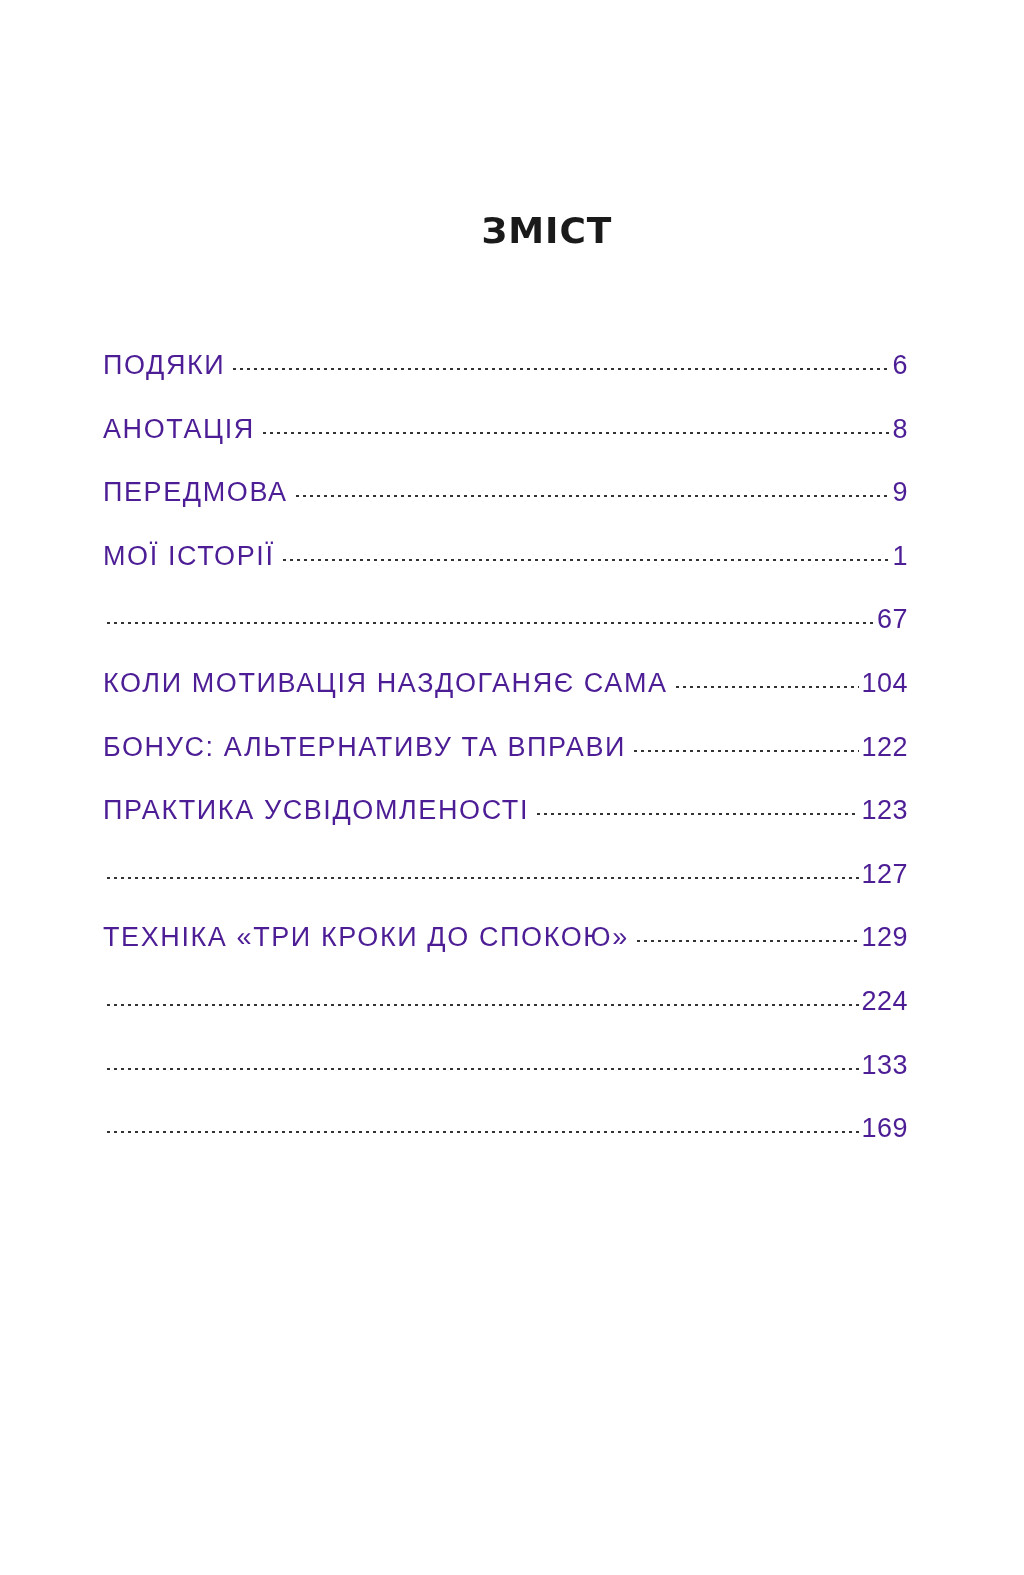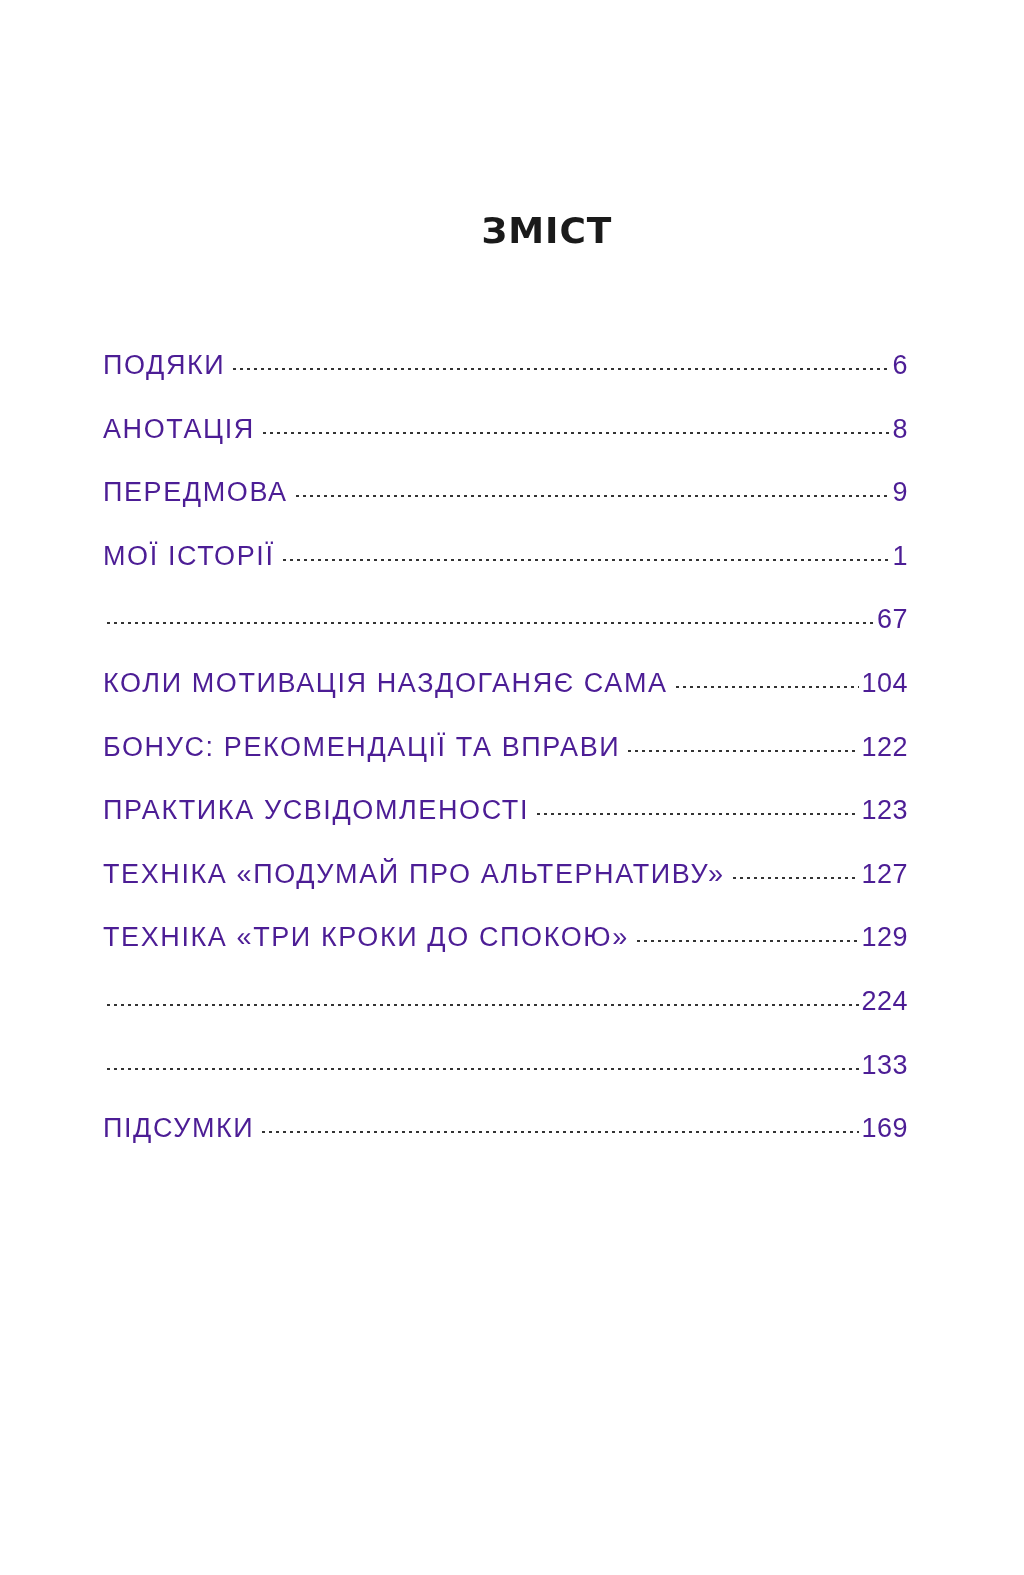--- a/index.html
+++ b/index.html
@@ -109,46 +109,44 @@
     <li class="toc-entry">
       <span class="toc-leader"></span>
       <span class="toc-page">67</span>
     </li>
     <li class="toc-entry">
       <span class="toc-label">КОЛИ МОТИВАЦІЯ НАЗДОГАНЯЄ САМА</span>
       <span class="toc-leader"></span>
       <span class="toc-page">104</span>
     </li>
     <li class="toc-entry">
-      <span class="toc-label">БОНУС: РЕКОМЕНДАЦІЇ ТА ВПРАВИ</span>
+      <span class="toc-label">БОНУС: АЛЬТЕРНАТИВУ ТА ВПРАВИ</span>
       <span class="toc-leader"></span>
       <span class="toc-page">122</span>
     </li>
     <li class="toc-entry">
       <span class="toc-label">ПРАКТИКА УСВІДОМЛЕНОСТІ</span>
       <span class="toc-leader"></span>
       <span class="toc-page">123</span>
     </li>
     <li class="toc-entry">
-      <span class="toc-label">ТЕХНІКА «ПОДУМАЙ ПРО АЛЬТЕРНАТИВУ»</span>
       <span class="toc-leader"></span>
       <span class="toc-page">127</span>
     </li>
     <li class="toc-entry">
       <span class="toc-label">ТЕХНІКА «ТРИ КРОКИ ДО СПОКОЮ»</span>
       <span class="toc-leader"></span>
       <span class="toc-page">129</span>
     </li>
     <li class="toc-entry">
       <span class="toc-leader"></span>
       <span class="toc-page">224</span>
     </li>
     <li class="toc-entry">
       <span class="toc-leader"></span>
       <span class="toc-page">133</span>
     </li>
     <li class="toc-entry">
-      <span class="toc-label">ПІДСУМКИ</span>
       <span class="toc-leader"></span>
       <span class="toc-page">169</span>
     </li>
   </ul>
 </div>
 
 </body></html>

